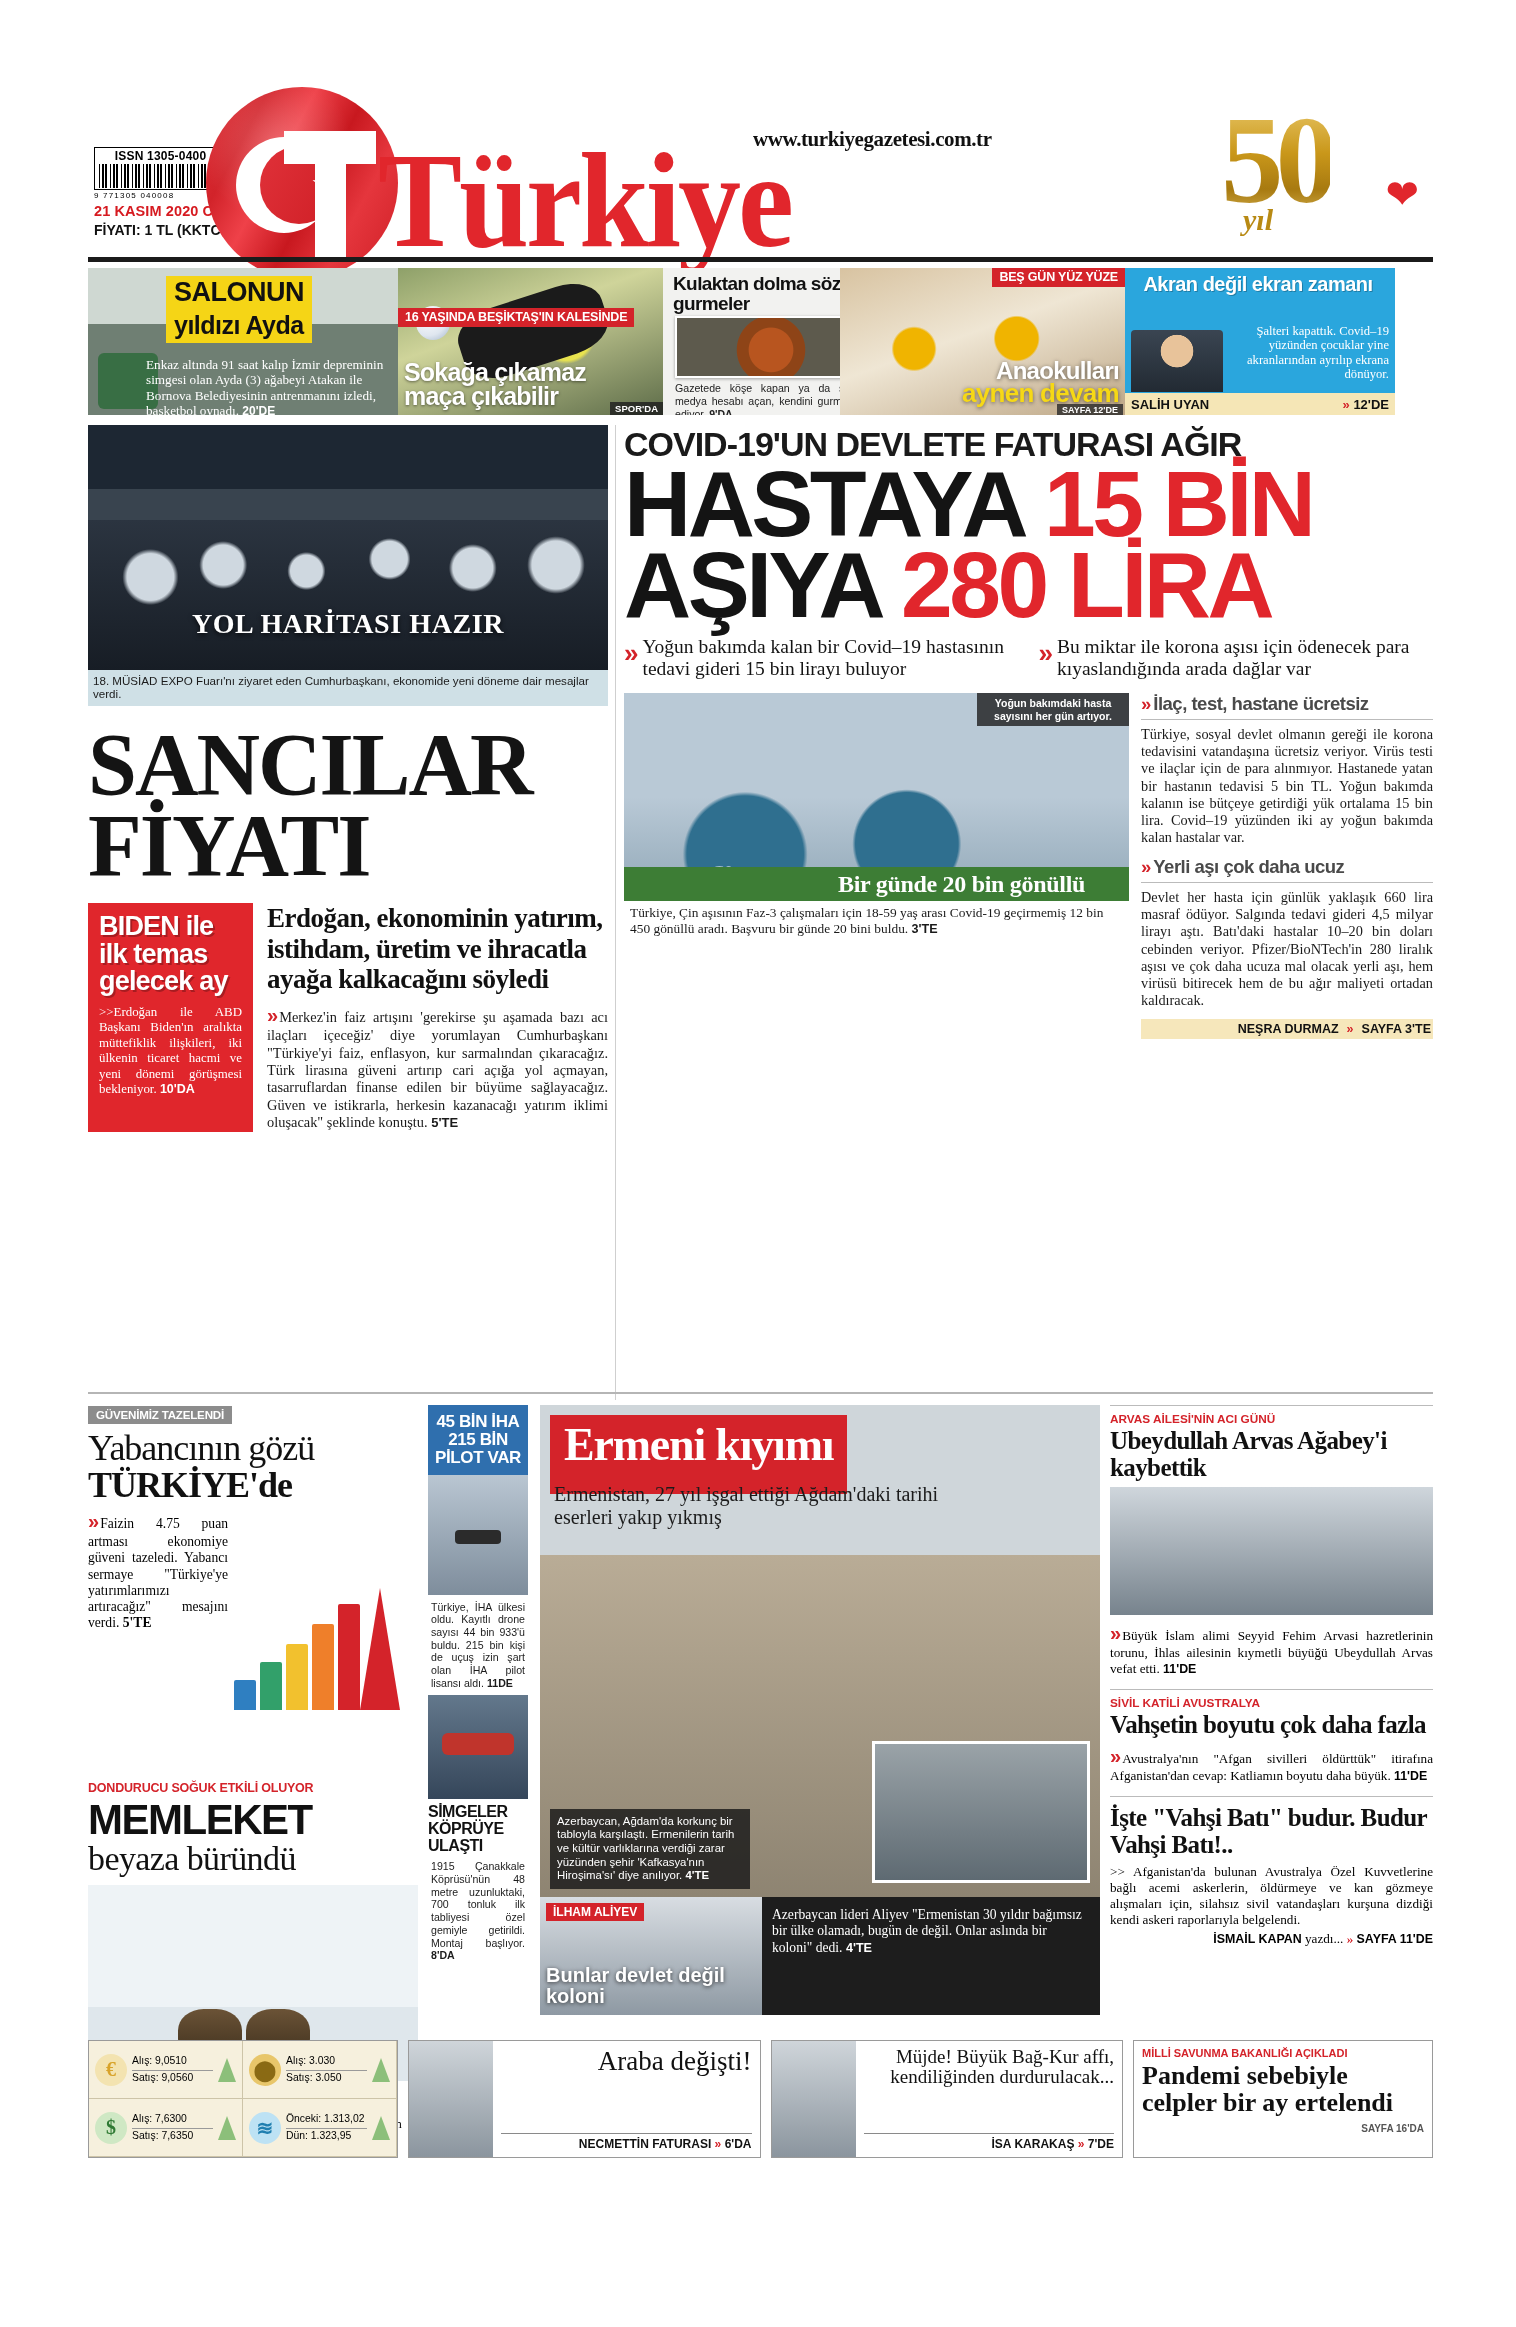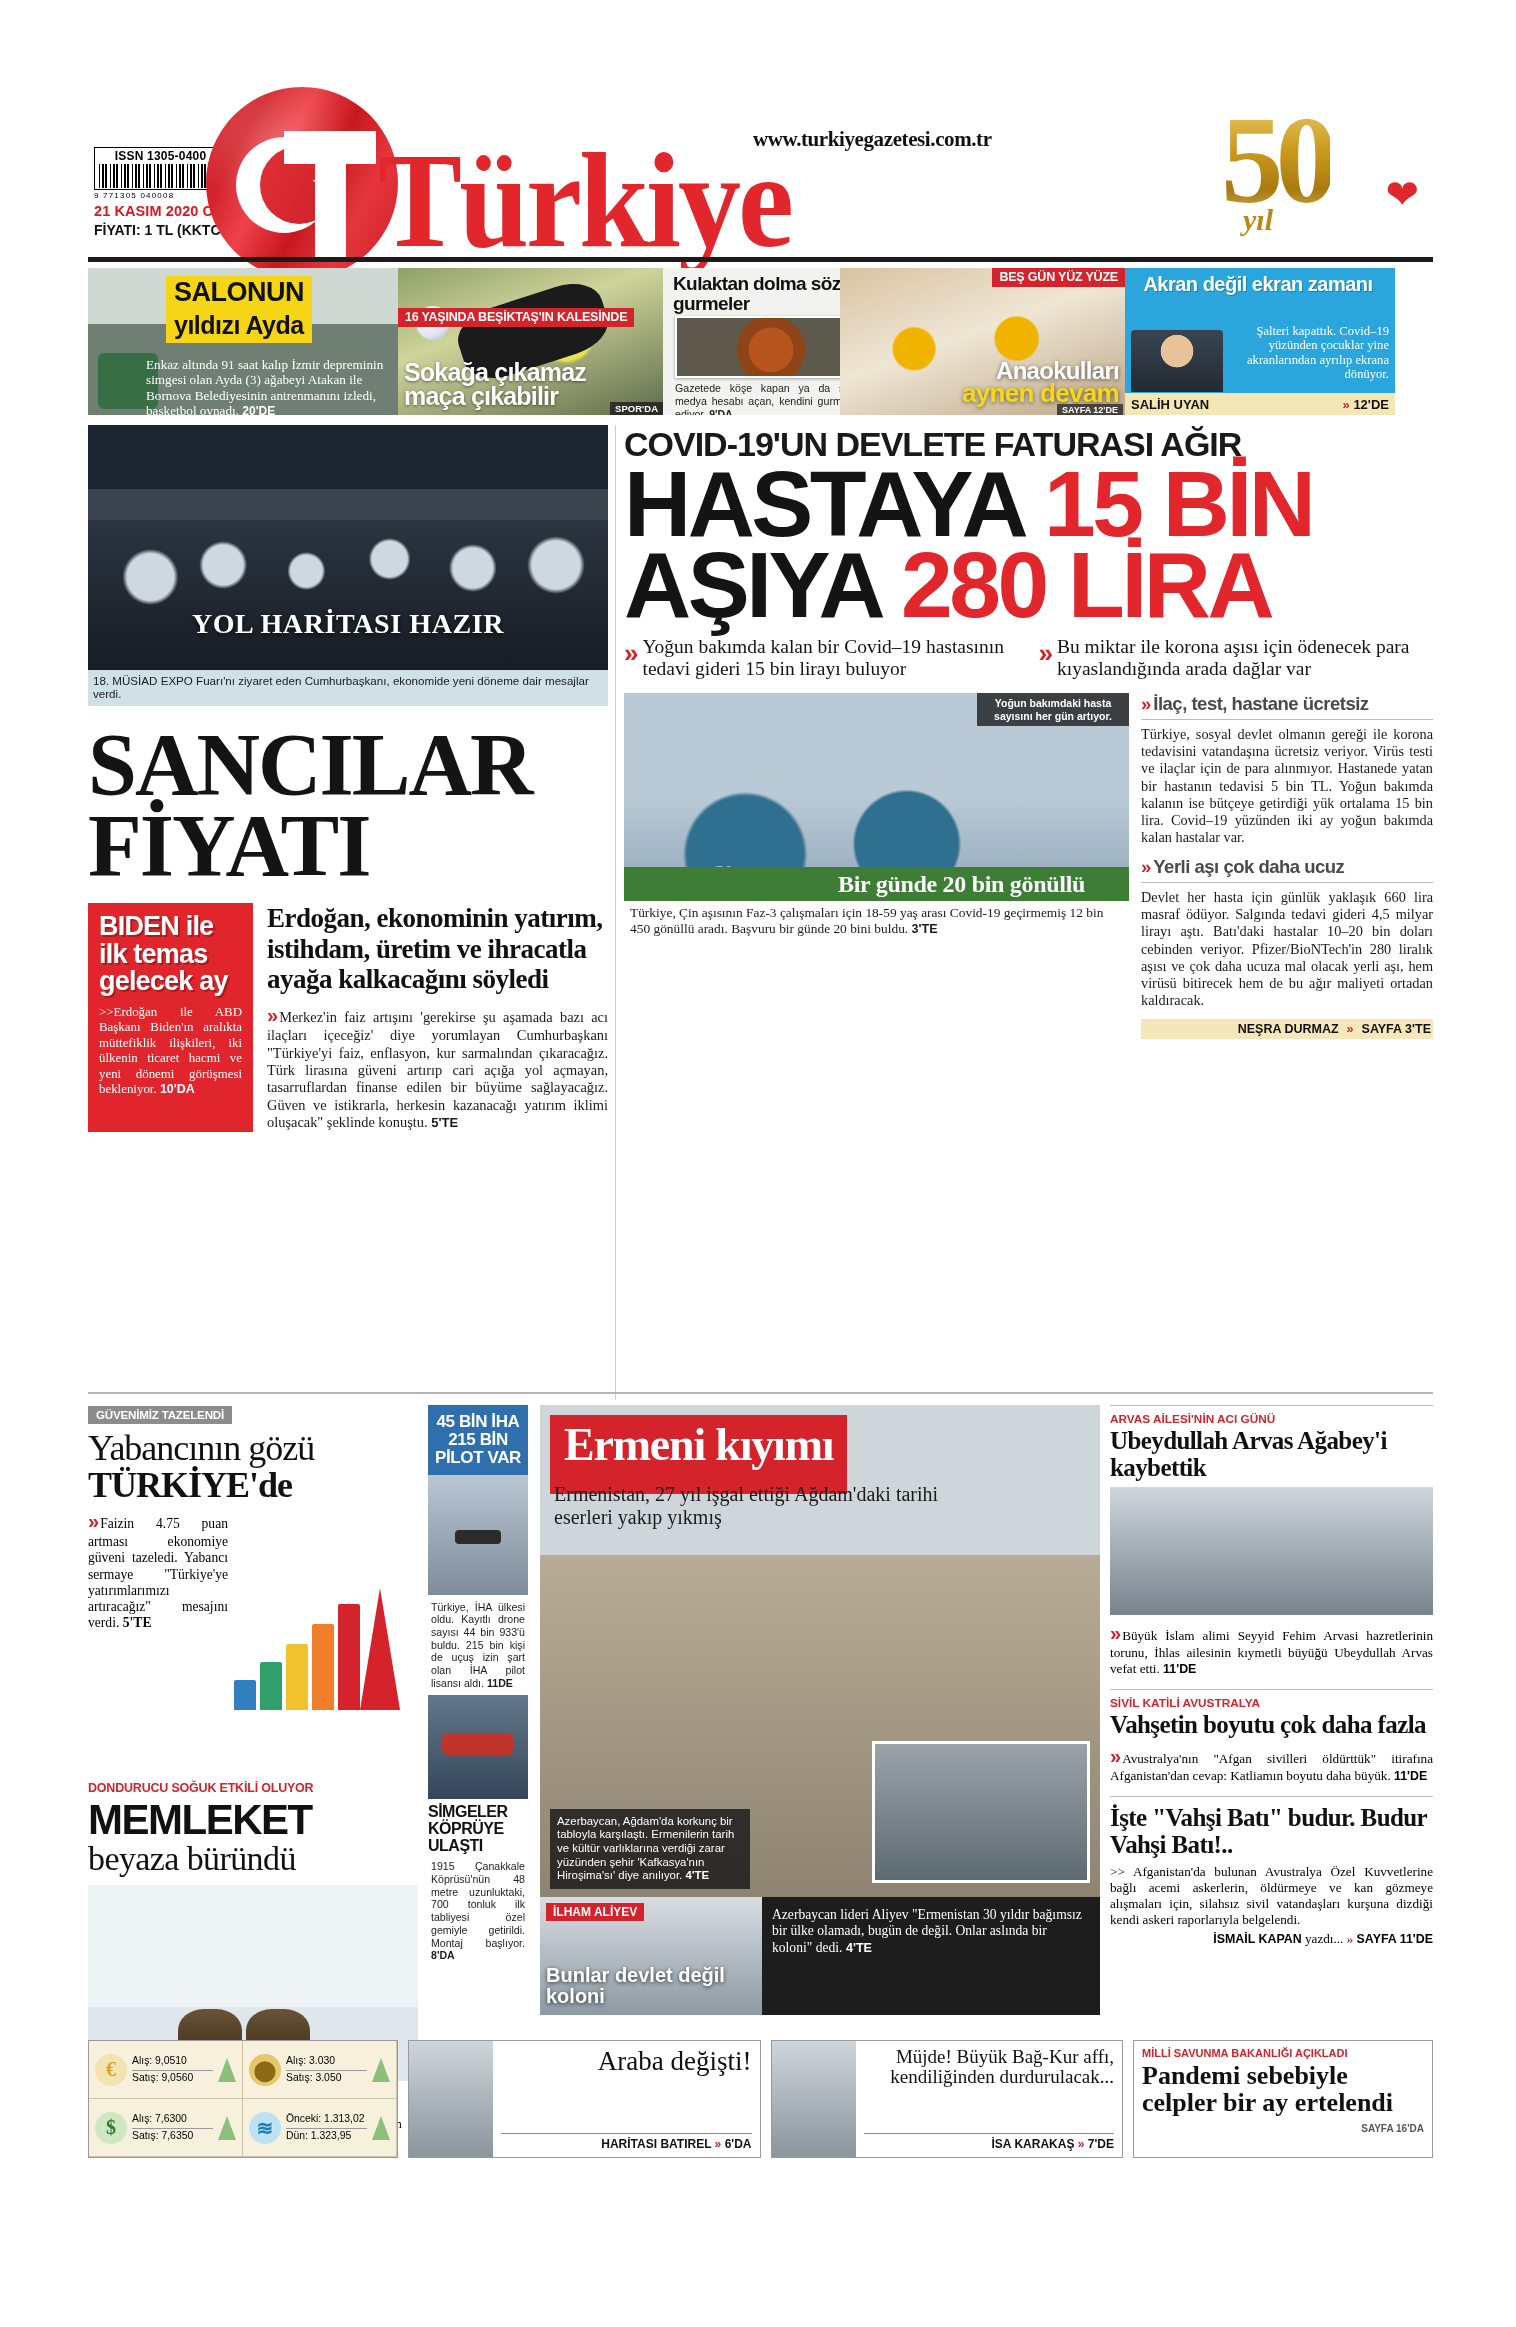--- a/index.html
+++ b/index.html
@@ -642,21 +642,21 @@
         </div>
         <div class="fxarrow"></div>
       </div>
     </div>
 
     <div class="colbox">
       <div class="colface"></div>
       <div class="colmain">
         <div class="coltitle">Araba değişti!</div>
         <div class="colby">
-          <span>HARİTASI BATIREL</span>
+          <span>NECMETTİN FATURASI</span>
           <span class="chev">»</span>
           <span>6'DA</span>
         </div>
       </div>
     </div>
 
     <div class="colbox">
       <div class="colface"></div>
       <div class="colmain">
         <div class="coltitle sm">Müjde! Büyük Bağ-Kur affı, kendiliğinden durdurulacak...</div>

